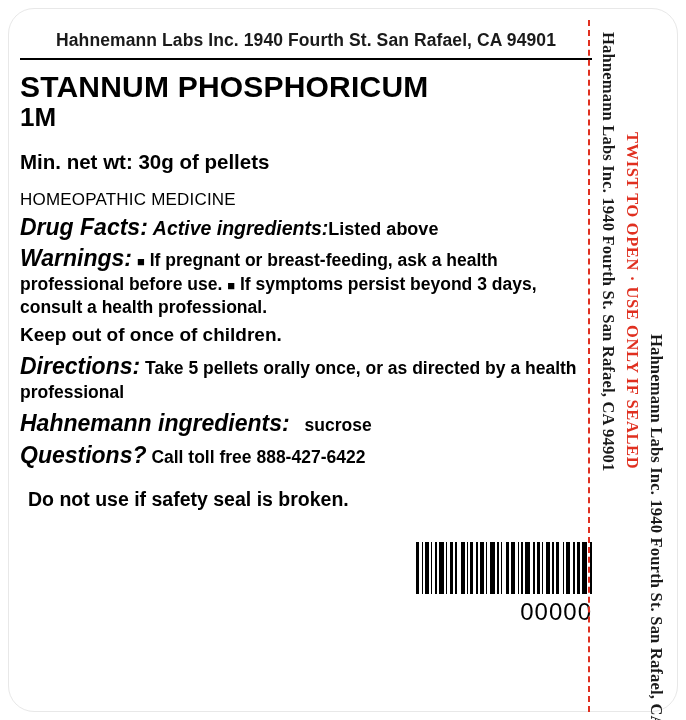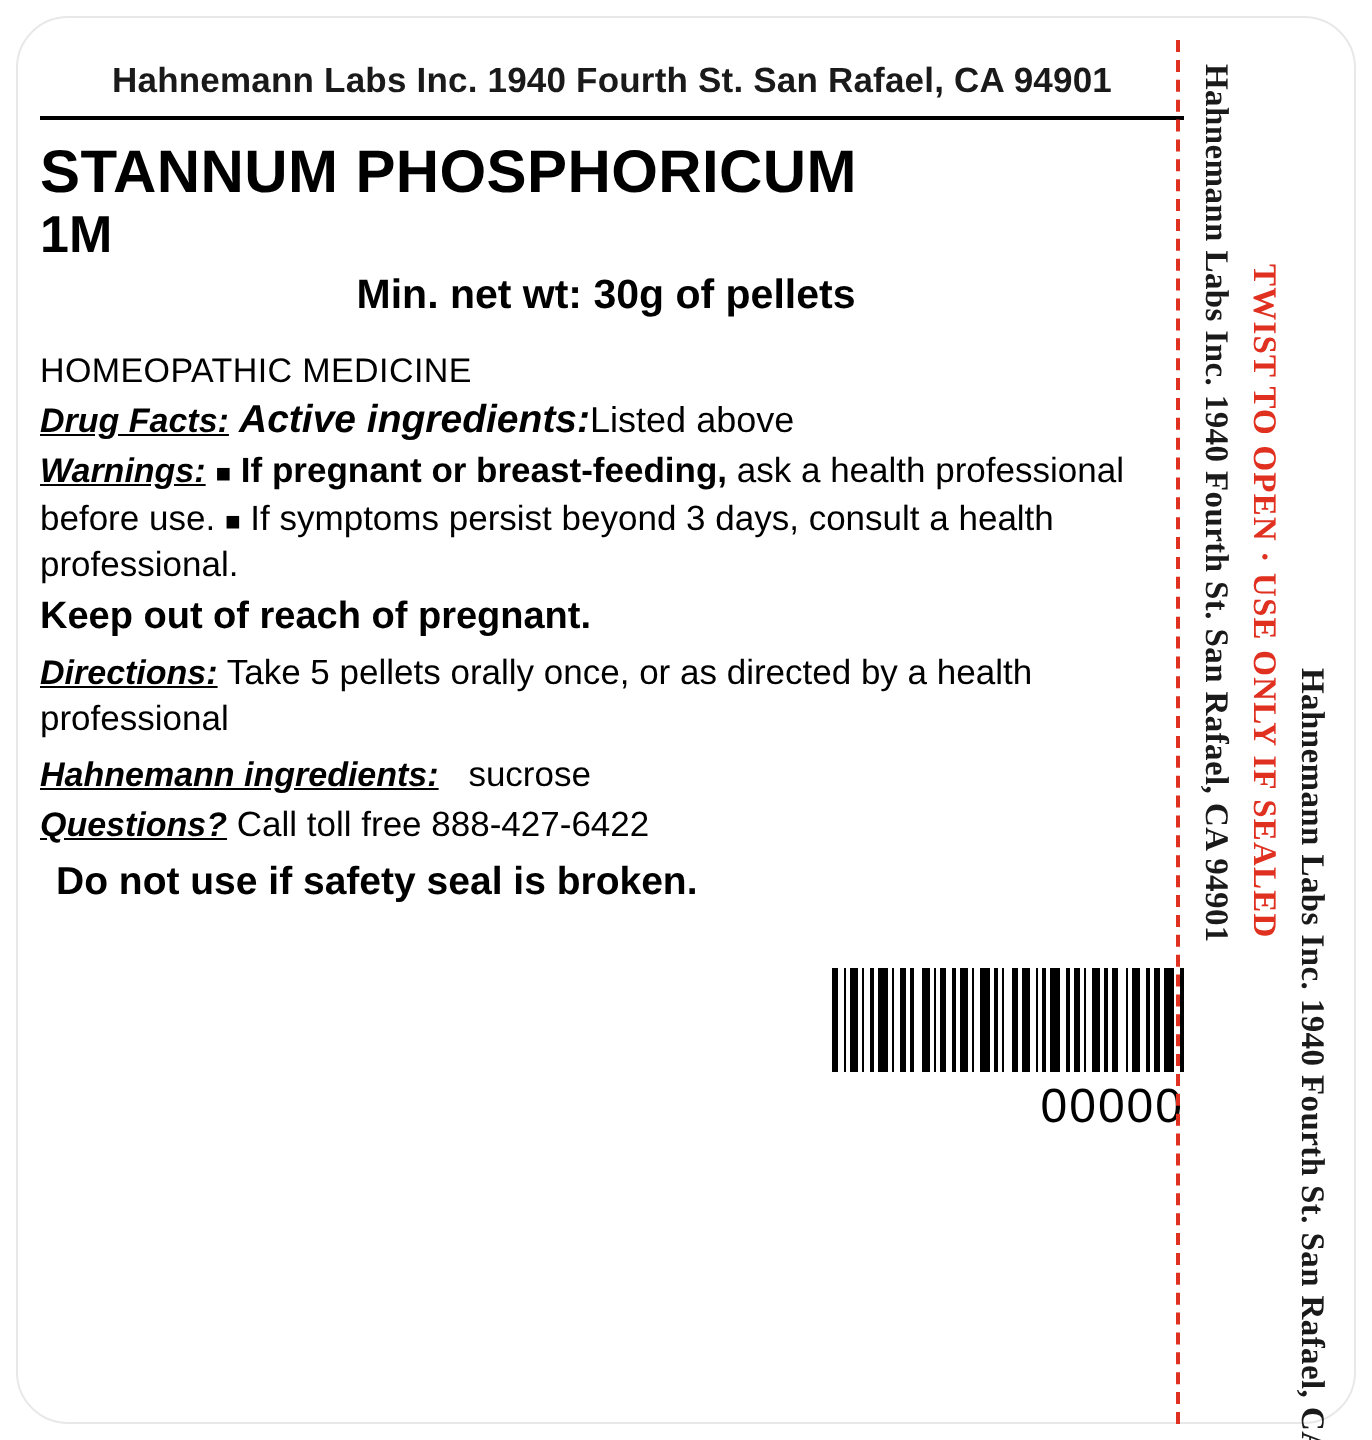--- a/index.html
+++ b/index.html
@@ -63,64 +63,63 @@
   }
   .potency {
     font-size: 26px;
     font-weight: bold;
     line-height: 1.0;
     margin-top: 0px;
   }
   .netwt {
     font-size: 20.5px;
     font-weight: bold;
-    text-align: center;
-    margin-top: 6px;
+    text-align: left;
+    margin-top: 20px;
     padding-right: 6px;
   }
 
   .homeo {
     font-size: 17px;
     margin-top: 16px;
     letter-spacing: 0.2px;
   }
 
   .facts {
     margin-top: 2px;
     font-size: 17.5px;
     line-height: 1.32;
   }
   .blk { margin-top: 1px; }
   .hd {
     font-style: italic;
     font-weight: bold;
-    font-size: 17px;
-    text-decoration: underline;
+    font-size: 23px;
   }
   .b { font-weight: bold; }
-  .reg { font-weight: normal; }
+  .reg { font-weight: bold; }
   .sq {
     font-size: 13px;
     vertical-align: middle;
   }
   .activeline { font-size: 18px; }
   .active-label {
     font-style: italic;
     font-weight: bold;
     font-size: 19.5px;
   }
   .bold-line {
     font-weight: bold;
     font-size: 19px;
     margin-top: 2px;
   }
   .safety {
     font-weight: bold;
     font-size: 19.5px;
-    margin-top: 5px;
+    margin-top: 16px;
     padding-left: 8px;
   }
 
   
   .barcode-wrap {
     margin-top: 16px;
     text-align: right;
   }
   .barcode {
     display: inline-block;
@@ -225,21 +224,21 @@
 
       <div class="blk">
         <span class="hd">Warnings:</span>
         <span class="sq b">■</span>
         <span class="b">If pregnant or breast-feeding,</span>
         <span class="reg">ask a health professional before use.</span>
         <span class="sq b">■</span>
         <span class="reg">If symptoms persist beyond 3 days, consult a health professional.</span>
       </div>
 
-      <div class="bold-line">Keep out of reach of pregnant.</div>
+      <div class="bold-line">Keep out of once of children.</div>
 
       <div class="blk" style="margin-top:4px;">
         <span class="hd">Directions:</span>
         <span class="reg">Take 5 pellets orally once, or as directed by a health professional</span>
       </div>
 
       <div class="blk" style="margin-top:4px;">
         <span class="hd">Hahnemann ingredients:</span>
         <span class="reg" style="padding-left:10px;">sucrose</span>
       </div>

